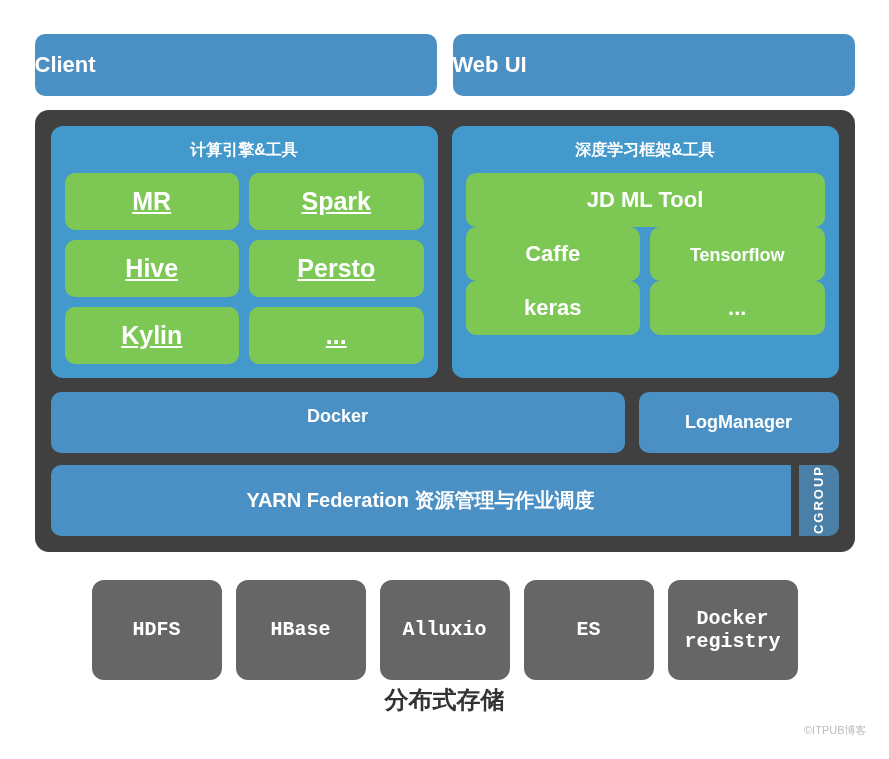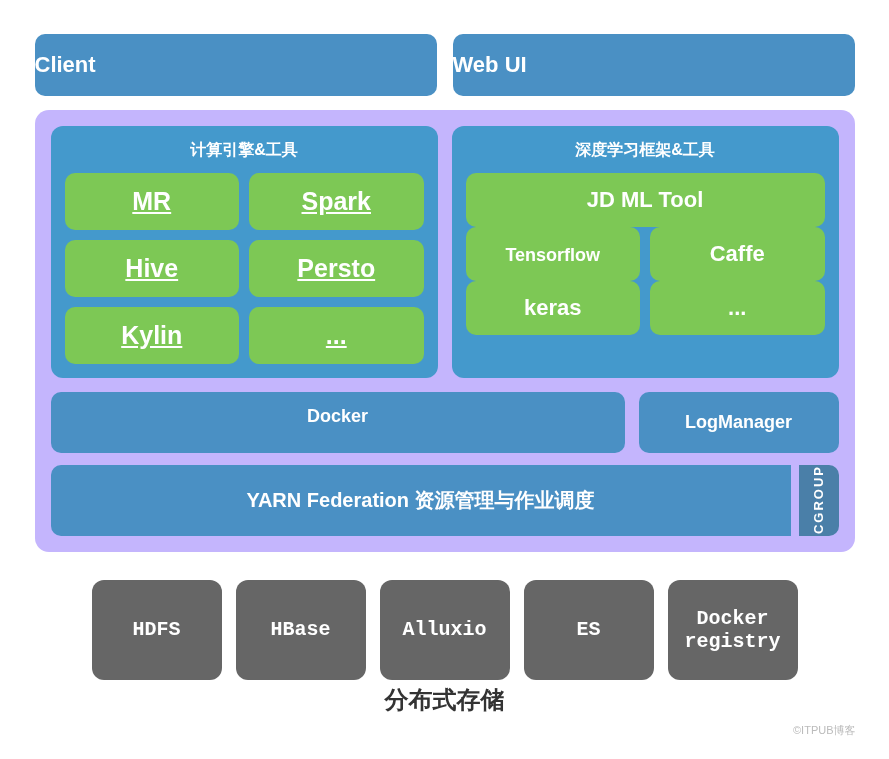--- a/index.html
+++ b/index.html
@@ -31,21 +31,21 @@
       border-radius: 10px;
       padding: 18px 0;
       text-align: left;
       color: #fff;
       font-size: 22px;
       font-weight: bold;
     }
 
     
     .middle-section {
-      background: #c4b5fd;
+      background: #404040;
       border-radius: 14px;
       padding: 16px;
       margin-bottom: 14px;
     }
     .middle-inner {
       display: flex;
       gap: 14px;
       margin-bottom: 14px;
     }
 
@@ -173,21 +173,21 @@
       padding: 8px;
     }
     .storage-label {
       font-size: 24px;
       color: #333;
       font-weight: bold;
     }
     .watermark {
       position: absolute;
       bottom: 8px;
-      right: 19px;
+      right: 8px;
       font-size: 11px;
       color: #bbb;
     }
     .yarn-cgroup-row {
       display: flex;
       align-items: stretch;
       gap: 4px;
     }
   </style>
 </head>
@@ -232,24 +232,24 @@
       </div>
 
       <div class="ml-panel">
         <div class="panel-title">深度学习框架&amp;工具</div>
         <div style="display:grid;">
           <div class="green-box-wide">
             <span>JD ML Tool</span>
           </div>
           <div style="display:grid;grid-template-columns:1fr 1fr;gap:10px;">
             <div class="green-box-wide">
-              <span style="font-size:18px;">Tensorflow</span>
+              <span>Caffe</span>
             </div>
             <div class="green-box-wide">
-              <span>Caffe</span>
+              <span style="font-size:18px;">Tensorflow</span>
             </div>
           </div>
           <div style="display:grid;grid-template-columns:1fr 1fr;gap:10px;">
             <div class="green-box-wide">
               <span>keras</span>
             </div>
             <div class="green-box-wide">
               <span>...</span>
             </div>
           </div>

